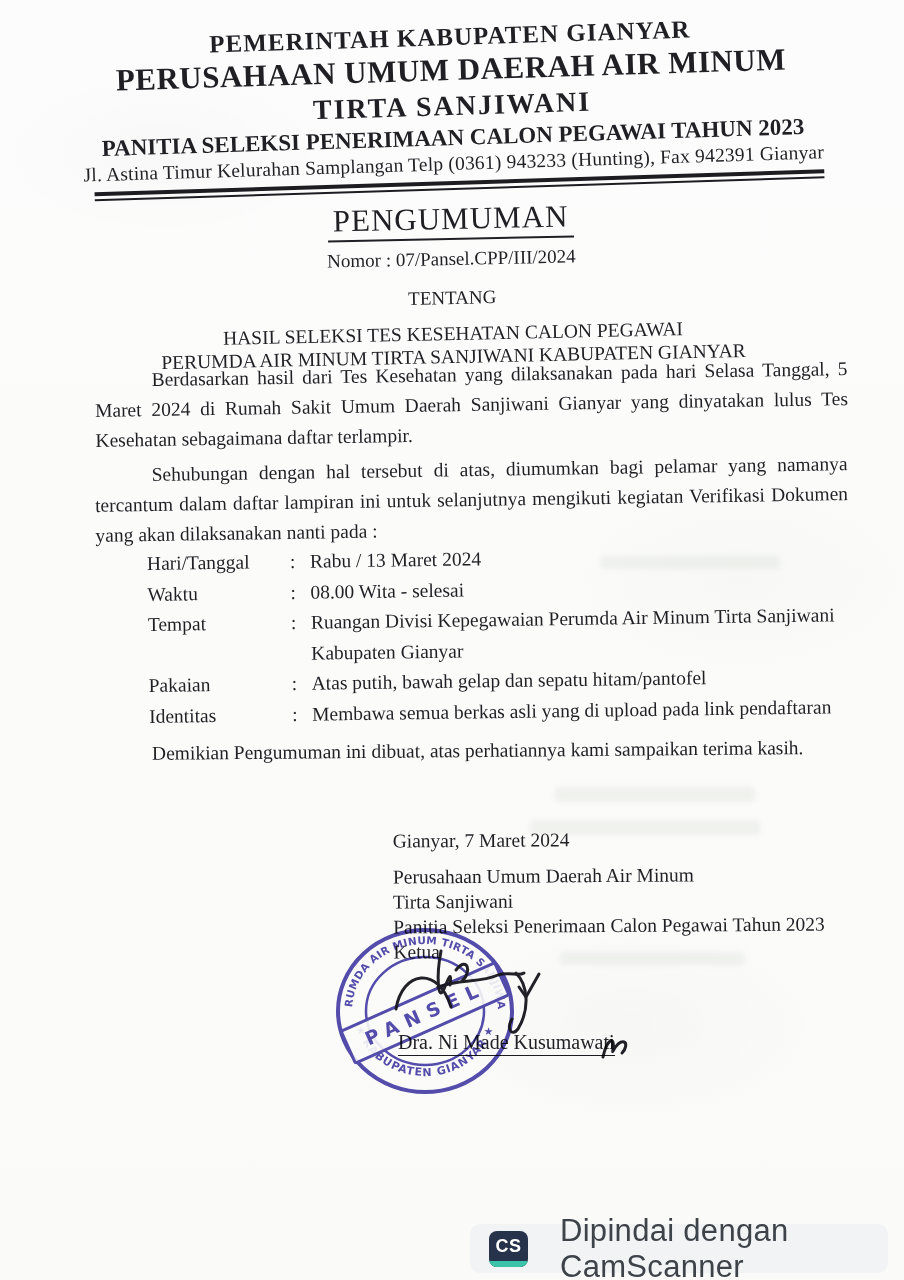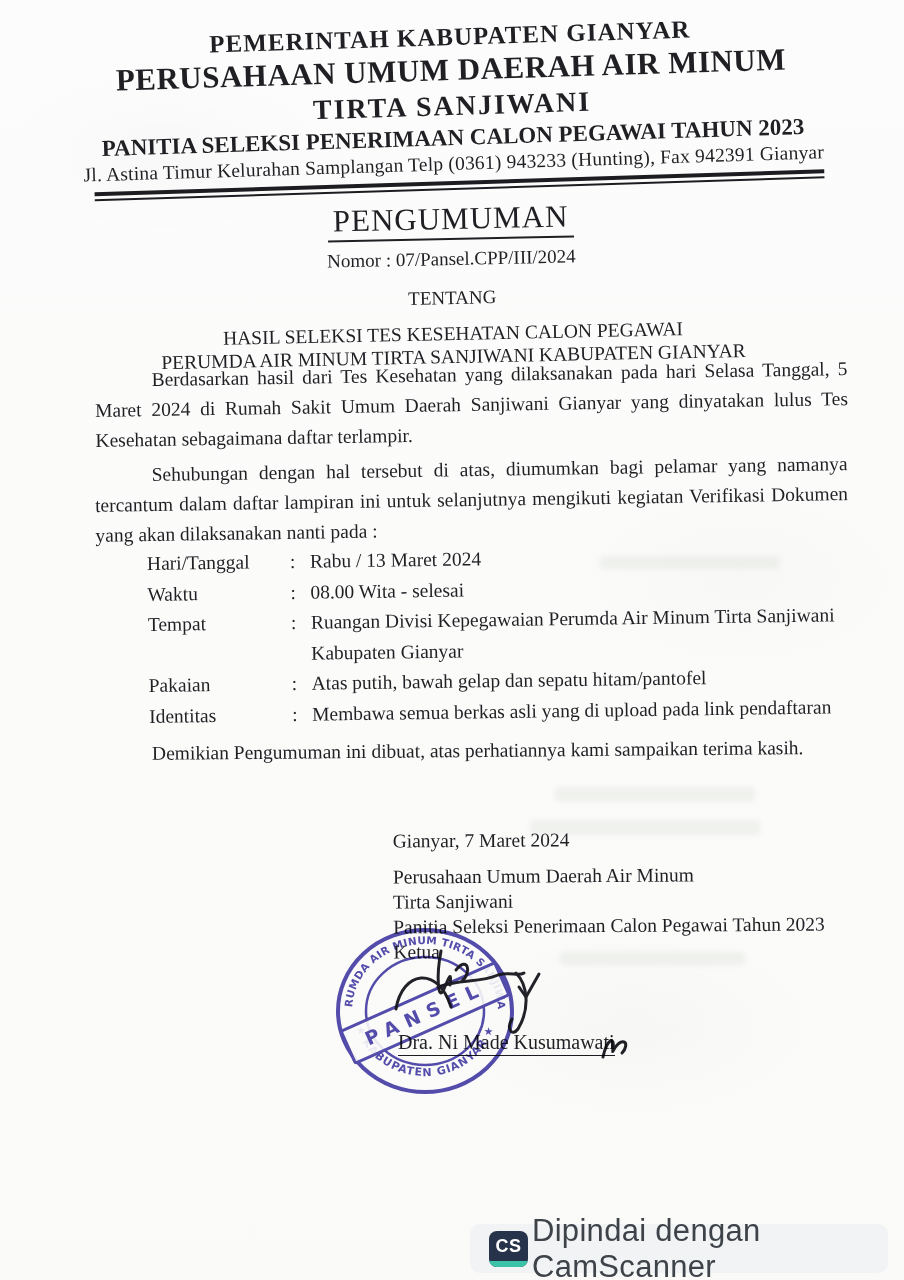--- a/index.html
+++ b/index.html
@@ -62,21 +62,21 @@
   
   .ghost{position:absolute;background:rgba(150,162,142,0.10);filter:blur(2.5px);border-radius:4px;}
   .g1{left:555px;top:787px;width:200px;height:15px;}
   .g2{left:530px;top:820px;width:230px;height:15px;}
   .g3{left:600px;top:556px;width:180px;height:13px;}
   .g4{left:560px;top:952px;width:185px;height:13px;}
   
   .cam-bar{
     position:absolute;left:470px;top:1224px;width:418px;height:49px;
     background:#f2f3f5;border-radius:10px;display:flex;align-items:center;
-    gap:4px;padding-left:19px;box-sizing:border-box;
+    gap:32px;padding-left:19px;box-sizing:border-box;
     font-family:"Liberation Sans", sans-serif;
   }
   .cam-icon{
     width:39px;height:36px;background:#26334a;border-radius:8px;position:relative;
     display:flex;align-items:center;justify-content:center;overflow:hidden;flex:0 0 auto;
   }
   .cam-icon .cs{color:#fff;font-weight:700;font-size:18px;letter-spacing:.5px;margin-bottom:4px;}
   .cam-icon::after{content:"";position:absolute;left:0;right:0;bottom:0;height:6px;background:#3ac3a8;}
   .cam-label{font-size:31px;color:#3e434a;letter-spacing:.3px;}
 </style>

